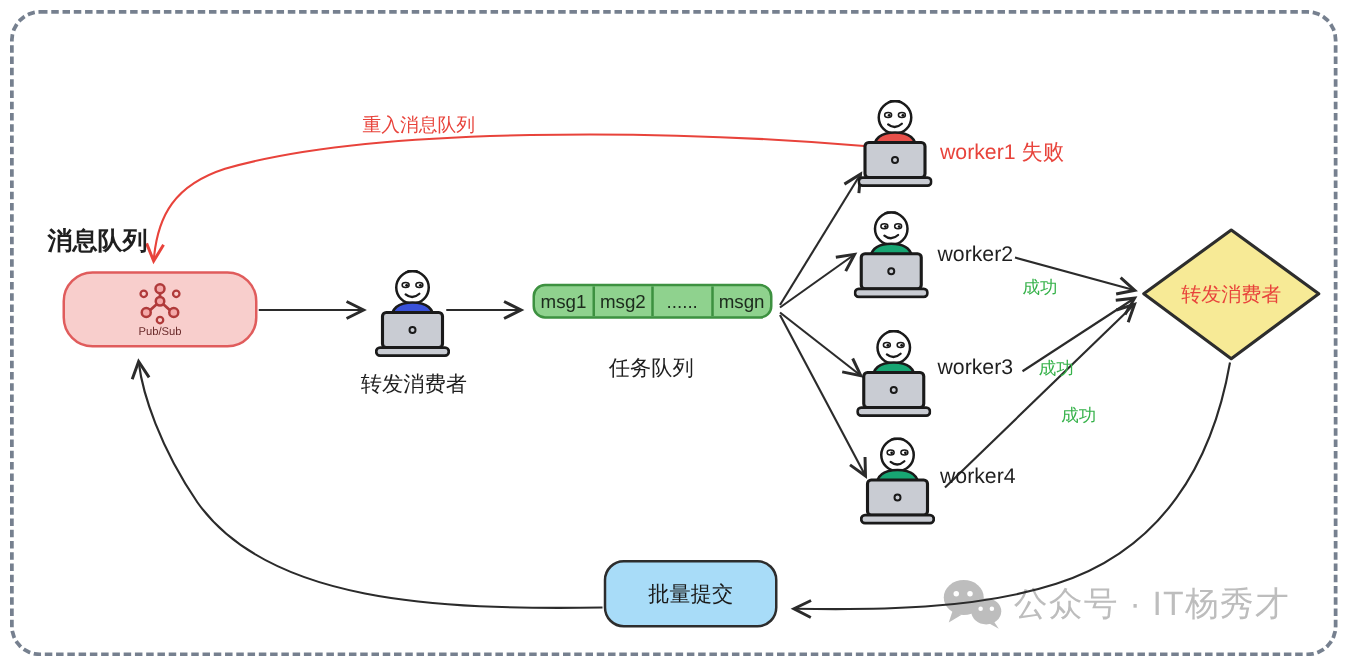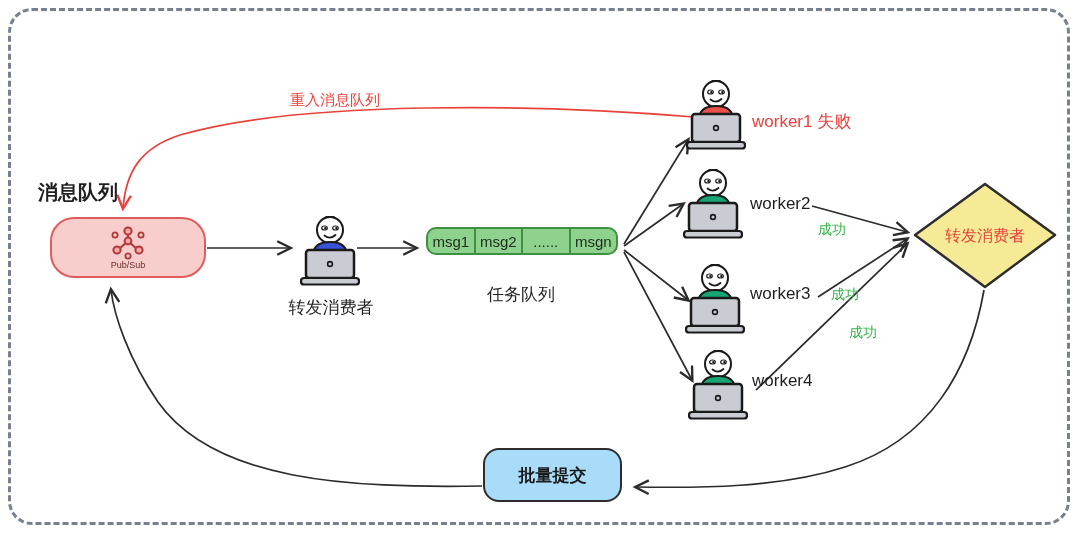--- a/index.html
+++ b/index.html
@@ -43,21 +43,21 @@
   .worker-fail{color:var(--red);font-weight:400;}
   .success-lbl{font-size:14px;color:var(--success-green);font-weight:500;}
 
   .done-lbl{left:945px;top:226px;width:80px;text-align:center;font-size:16px;font-weight:500;color:var(--red);}
 
   .batch-box{
     left:483px;top:448px;width:139px;height:54px;border-radius:16px;
     background:var(--blue-fill);border:2.5px solid #2d2d2d;
     display:flex;align-items:center;justify-content:center;
   }
-  .batch-box span{font-size:17px;font-weight:700;color:#1a1a1a;text-align:center;}
+  .batch-box span{font-size:17px;font-weight:400;color:#1a1a1a;text-align:center;}
 
   .reenter-lbl{left:290px;top:91px;font-size:15px;color:var(--red);font-weight:500;}
 
   .watermark{position:absolute;left:753px;top:462px;z-index:1;display:flex;align-items:center;}
   .wm-text{font-size:27px;color:var(--watermark-gray);letter-spacing:1px;margin-left:8px;}
 </style>
 </head>
 <body>
 
 <div class="canvas">
@@ -107,20 +107,33 @@
 
     <path d="M694,117 C540,104 300,100 180,135 C140,148 126,172 123,208" fill="none" stroke="#e8433b" stroke-width="1.7" marker-end="url(#ah-red)"></path>
 
     <path d="M482,486 C350,488 215,482 158,402 C128,358 114,315 111,290" fill="none" stroke="#2b2b2b" stroke-width="1.7" marker-end="url(#ah-black)"></path>
 
     <path d="M984,290 C970,370 930,440 845,467 C780,488 700,488 636,487" fill="none" stroke="#2b2b2b" stroke-width="1.7" marker-end="url(#ah-black)"></path>
 
     <polygon points="915,235 985,184 1055,235 985,287" fill="#f7ea96" stroke="#2d2d2d" stroke-width="2.5" stroke-linejoin="round"></polygon>
   </svg>
 
+  <div class="watermark">
+    <svg width="50" height="42" viewBox="0 0 50 42">
+      <ellipse cx="18" cy="16" rx="16" ry="14" fill="#bdbdbd"></ellipse>
+      <polygon points="9,27 6,36 16,30" fill="#bdbdbd"></polygon>
+      <circle cx="12" cy="13" r="2.2" fill="#fff"></circle>
+      <circle cx="23" cy="13" r="2.2" fill="#fff"></circle>
+      <ellipse cx="36" cy="27" rx="12" ry="10.5" fill="#bdbdbd"></ellipse>
+      <polygon points="42,35 46,41 37,36" fill="#bdbdbd"></polygon>
+      <circle cx="31.5" cy="25" r="1.8" fill="#fff"></circle>
+      <circle cx="40.5" cy="25" r="1.8" fill="#fff"></circle>
+    </svg>
+    <span class="wm-text">公众号 · IT杨秀才</span>
+  </div>
 
   <div class="lbl mq-title">消息队列</div>
   <div class="node mq-box">
     <svg width="44" height="34" viewBox="0 0 44 34">
       <g stroke="#b03a3a" stroke-width="2.2" fill="none">
         <line x1="22" y1="15" x2="22" y2="6"></line>
         <line x1="22" y1="15" x2="12" y2="24"></line>
         <line x1="22" y1="15" x2="32" y2="24"></line>
       </g>
       <circle cx="22" cy="15" r="3.4" fill="#f4a9a9" stroke="#b03a3a" stroke-width="2"></circle>

